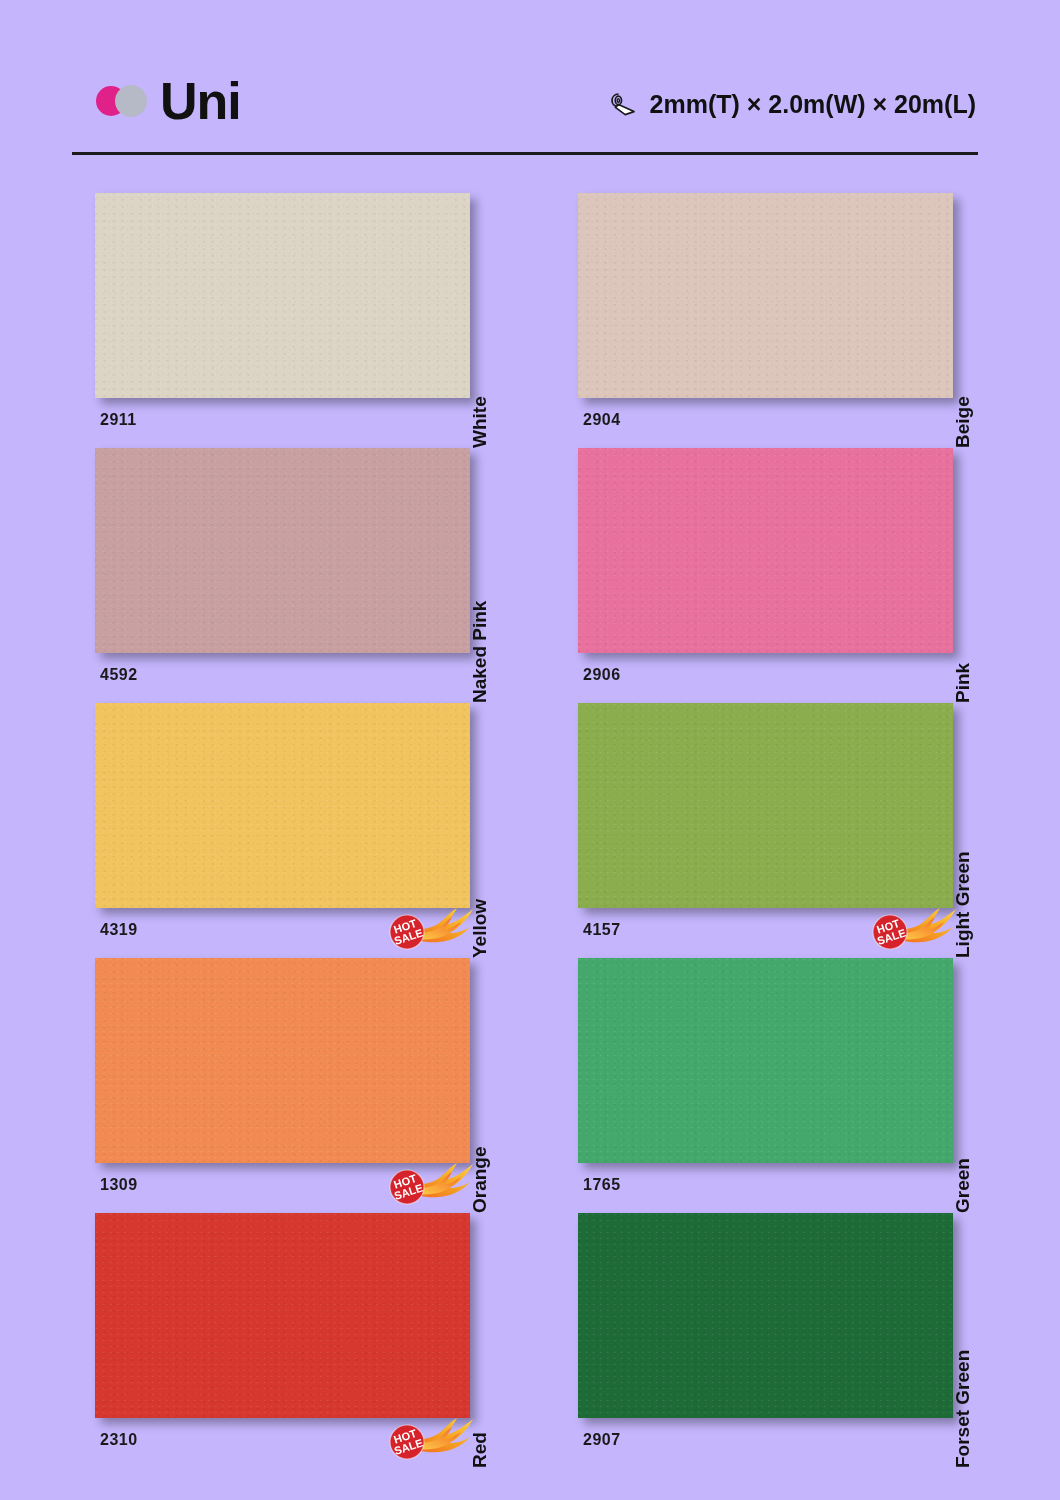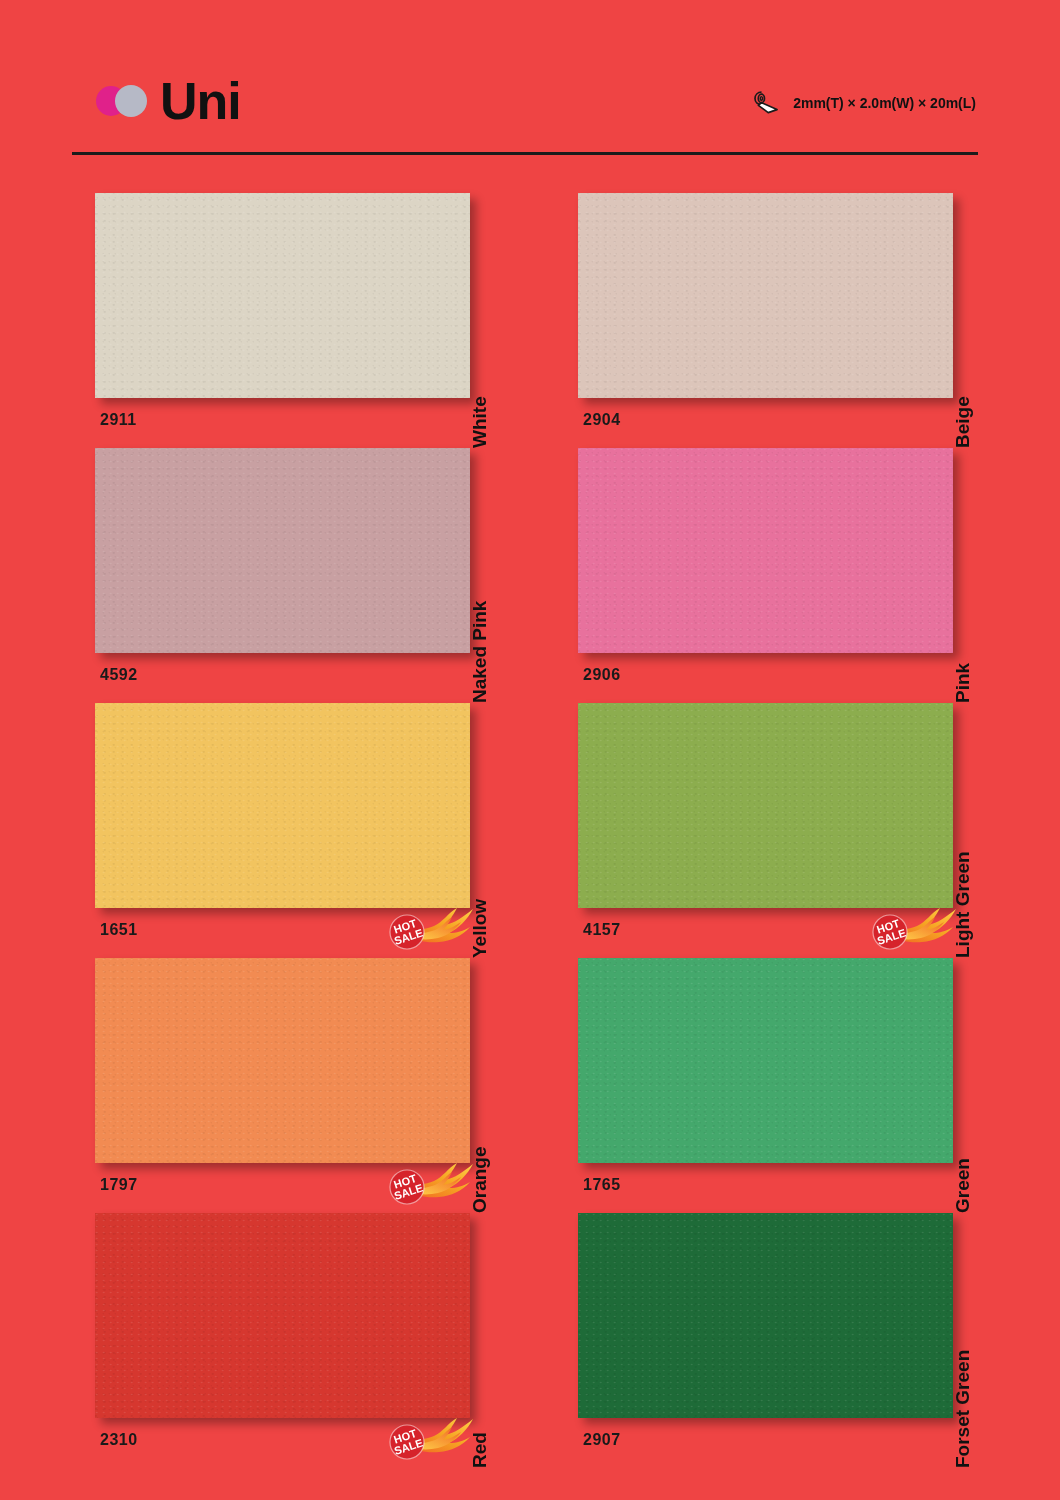--- a/index.html
+++ b/index.html
@@ -13,21 +13,21 @@
     position: relative;
     overflow: hidden;
     font-family: "Liberation Sans", sans-serif;
     color: #1a1a1a;
   }
 
   
   .page {
     position: absolute;
     inset: 0;
-    background: #ef4444;
+    background: #c4b5fd;
     padding-left: 16px;
   }
 
   
   .header {
     position: absolute;
     left: 72px;
     top: 62px;
     width: 906px;
     height: 80px;
@@ -80,21 +80,21 @@
     display: flex;
     align-items: center;
     gap: 11px;
   }
   .spec-icon {
     width: 30px;
     height: 26px;
     flex: none;
   }
   .spec-text {
-    font-size: 14px;
+    font-size: 25px;
     font-weight: bold;
     color: #111111;
     white-space: nowrap;
   }
 
   .header-rule {
     position: absolute;
     left: 72px;
     top: 152px;
     width: 906px;
@@ -266,21 +266,21 @@
     </div>
 
     <div class="row">
       <div class="cell cell-left">
         <div class="swatch-wrap">
           <div class="swatch" style="background-color: rgb(242, 196, 95);"></div>
         </div>
         <div class="color-label">
           <div class="color-label-inner">Yellow</div>
         </div>
-        <div class="code">1651</div>
+        <div class="code">4319</div>
         <div class="hot-sale">
 <svg viewBox="0 0 92 52" width="92" height="52">
   <defs>
     <linearGradient id="flameA" x1="0" y1="1" x2="1" y2="0">
       <stop offset="0%" stop-color="#F26522"></stop>
       <stop offset="55%" stop-color="#F5A623"></stop>
       <stop offset="100%" stop-color="#FFD24A"></stop>
     </linearGradient>
     <linearGradient id="flameB" x1="0" y1="1" x2="1" y2="0">
       <stop offset="0%" stop-color="#FFD24A"></stop>
@@ -339,21 +339,21 @@
     </div>
 
     <div class="row">
       <div class="cell cell-left">
         <div class="swatch-wrap">
           <div class="swatch" style="background-color: rgb(242, 139, 82);"></div>
         </div>
         <div class="color-label">
           <div class="color-label-inner">Orange</div>
         </div>
-        <div class="code">1797</div>
+        <div class="code">1309</div>
         <div class="hot-sale">
 <svg viewBox="0 0 92 52" width="92" height="52">
   <defs>
     <linearGradient id="flameA" x1="0" y1="1" x2="1" y2="0">
       <stop offset="0%" stop-color="#F26522"></stop>
       <stop offset="55%" stop-color="#F5A623"></stop>
       <stop offset="100%" stop-color="#FFD24A"></stop>
     </linearGradient>
     <linearGradient id="flameB" x1="0" y1="1" x2="1" y2="0">
       <stop offset="0%" stop-color="#FFD24A"></stop>

